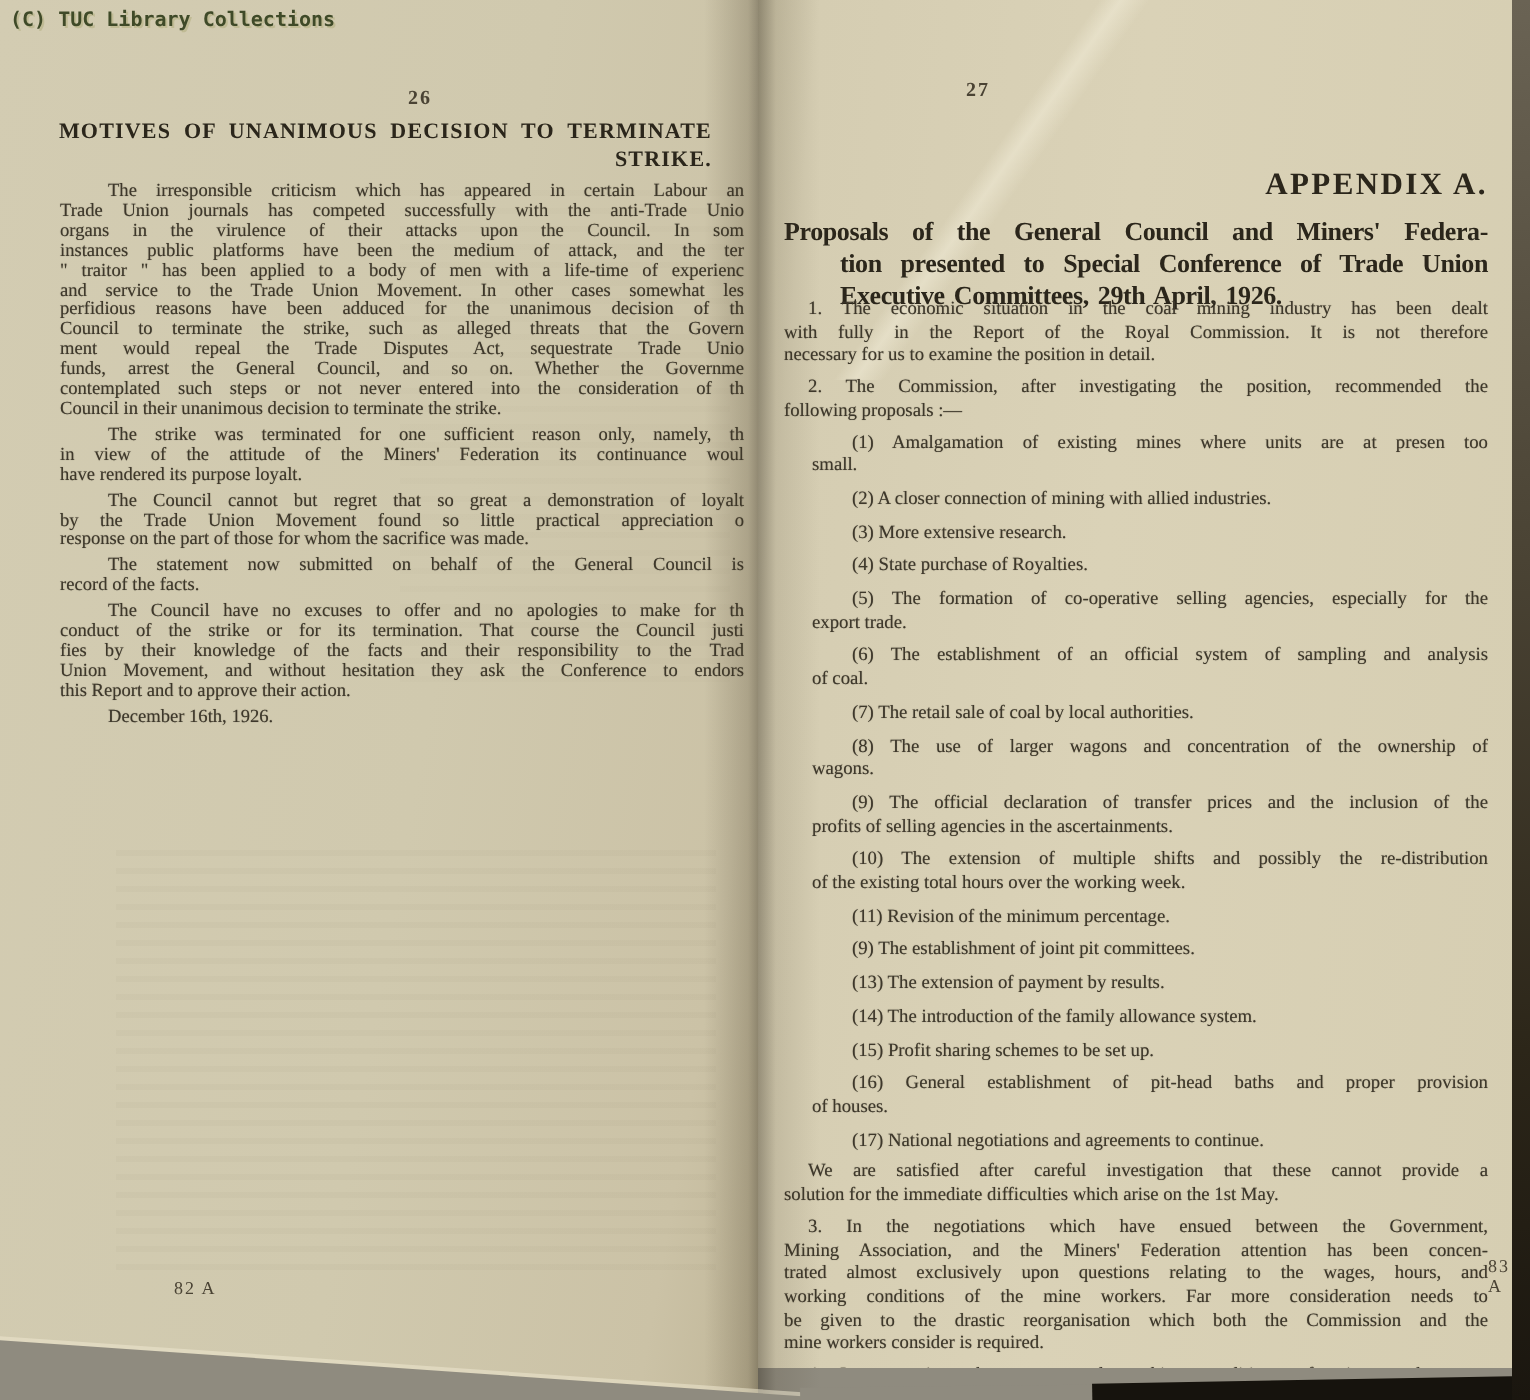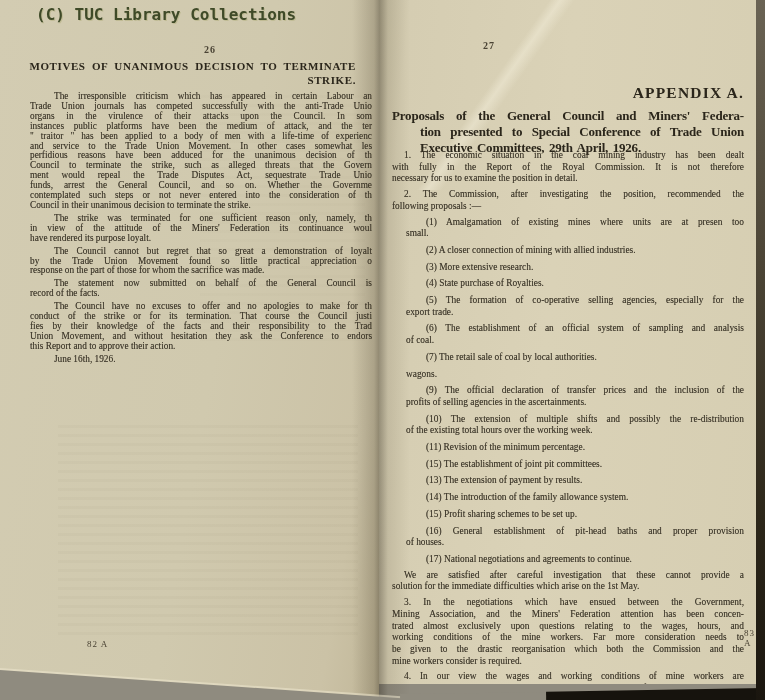--- a/index.html
+++ b/index.html
@@ -62,23 +62,23 @@
       background:linear-gradient(90deg,rgba(60,50,30,0) 0%,rgba(60,50,30,.22) 38%,rgba(32,25,12,.34) 47%,rgba(60,50,30,.12) 62%,rgba(60,50,30,0) 100%);}
   .wedge{position:absolute;left:-30px;top:668px;width:450px;height:90px;z-index:6;
       background:var(--backdrop);transform:rotate(4deg);transform-origin:left top;
       box-shadow:0 -2px 0 rgba(236,229,206,.55);}
   .band-gray{position:absolute;left:400px;top:690px;width:365px;height:12px;z-index:6;
       background:var(--backdrop);transform:rotate(-.6deg);transform-origin:right top;}
   .band-black{position:absolute;left:546px;top:688px;width:220px;height:14px;z-index:7;
       background:var(--edge-black);transform:rotate(-1deg);transform-origin:right top;}
   .edge-right{position:absolute;left:756px;top:0;width:9px;height:700px;z-index:8;
       background:linear-gradient(180deg,#6a6354 0%,#4a4334 40%,#2c2619 75%,#1a160f 100%);}
-  .watermark{position:absolute;left:36px;top:5px;z-index:10;
+  .watermark{position:absolute;left:5px;top:5px;z-index:10;
       font-family:"DejaVu Sans Mono","Liberation Mono",monospace;
-      font-size:16px;font-weight:bold;color:var(--watermark);
+      font-size:10px;font-weight:bold;color:var(--watermark);
       text-shadow:1px 1px 0 rgba(190,185,145,.9);}
 </style>
 </head>
 <body>
 
 <div class="stage">
 
   <div class="page lp">
     <div class="pnum lp-num">26</div>
     <div class="lp-heading">
@@ -115,21 +115,21 @@
           <div class="line last">record of the facts.</div>
         </div>
         <div class="para">
           <div class="line ind">The Council have no excuses to offer and no apologies to make for th</div>
           <div class="line">conduct of the strike or for its termination.  That course the Council justi</div>
           <div class="line">fies by their knowledge of the facts and their responsibility to the Trad</div>
           <div class="line">Union Movement, and without hesitation they ask the Conference to endors</div>
           <div class="line last">this Report and to approve their action.</div>
         </div>
         <div class="para">
-          <div class="line ind last">June 16th, 1926.</div>
+          <div class="line ind last">December 16th, 1926.</div>
         </div>
       </div>
     <div class="footer lp-footer">82 A</div>
     <div class="ghost g1"></div>
     <div class="ghost g2"></div>
   </div>
 
   <div class="page rp">
     <div class="crease"></div>
     <div class="pnum rp-num">27</div>
@@ -167,35 +167,36 @@
           <div class="line last">export trade.</div>
         </div>
         <div class="para item">
           <div class="line ind">(6) The establishment of an official system of sampling and analysis</div>
           <div class="line last">of coal.</div>
         </div>
         <div class="para item">
           <div class="line ind last">(7) The retail sale of coal by local authorities.</div>
         </div>
         <div class="para item">
+          <div class="line ind">(8) The use of larger wagons and concentration of the ownership of</div>
           <div class="line last">wagons.</div>
         </div>
         <div class="para item">
           <div class="line ind">(9) The official declaration of transfer prices and the inclusion of the</div>
           <div class="line last">profits of selling agencies in the ascertainments.</div>
         </div>
         <div class="para item">
           <div class="line ind">(10) The extension of multiple shifts and possibly the re-distribution</div>
           <div class="line last">of the existing total hours over the working week.</div>
         </div>
         <div class="para item">
           <div class="line ind last">(11) Revision of the minimum percentage.</div>
         </div>
         <div class="para item">
-          <div class="line ind last">(15) The establishment of joint pit committees.</div>
+          <div class="line ind last">(9) The establishment of joint pit committees.</div>
         </div>
         <div class="para item">
           <div class="line ind last">(13) The extension of payment by results.</div>
         </div>
         <div class="para item">
           <div class="line ind last">(14) The introduction of the family allowance system.</div>
         </div>
         <div class="para item">
           <div class="line ind last">(15) Profit sharing schemes to be set up.</div>
         </div>

